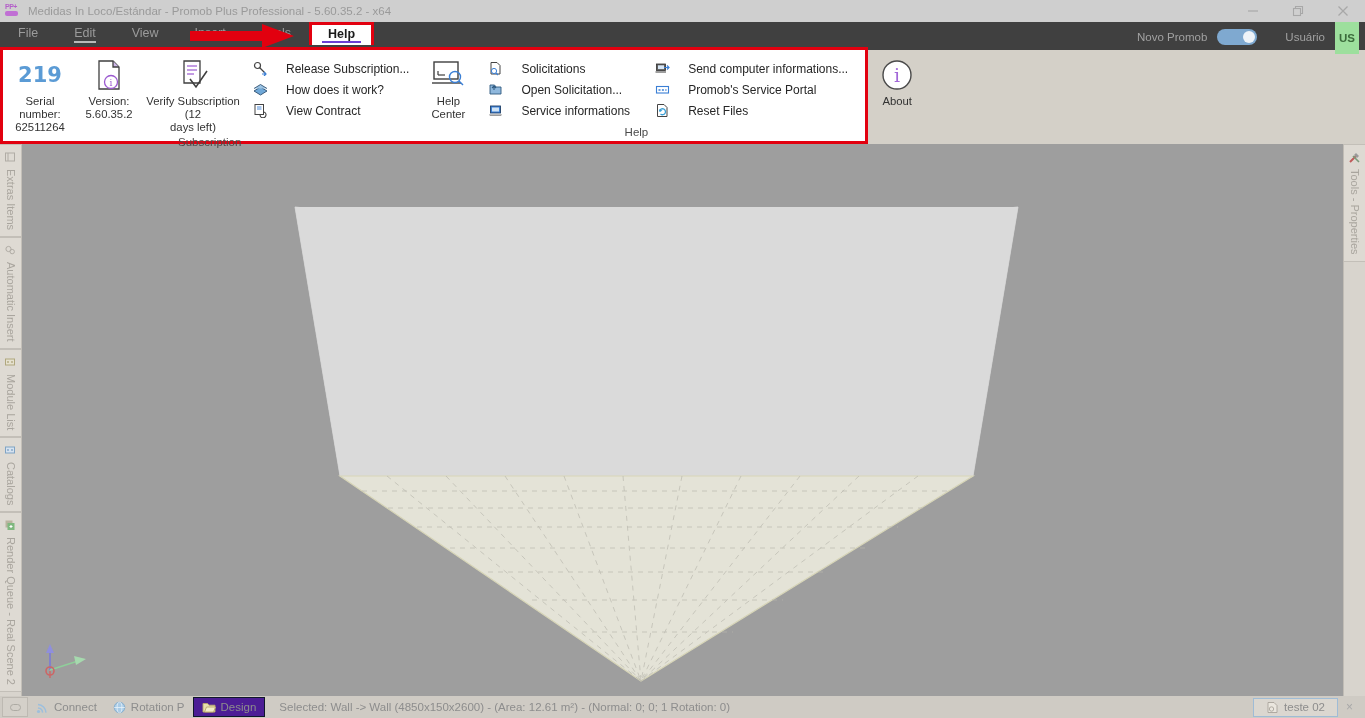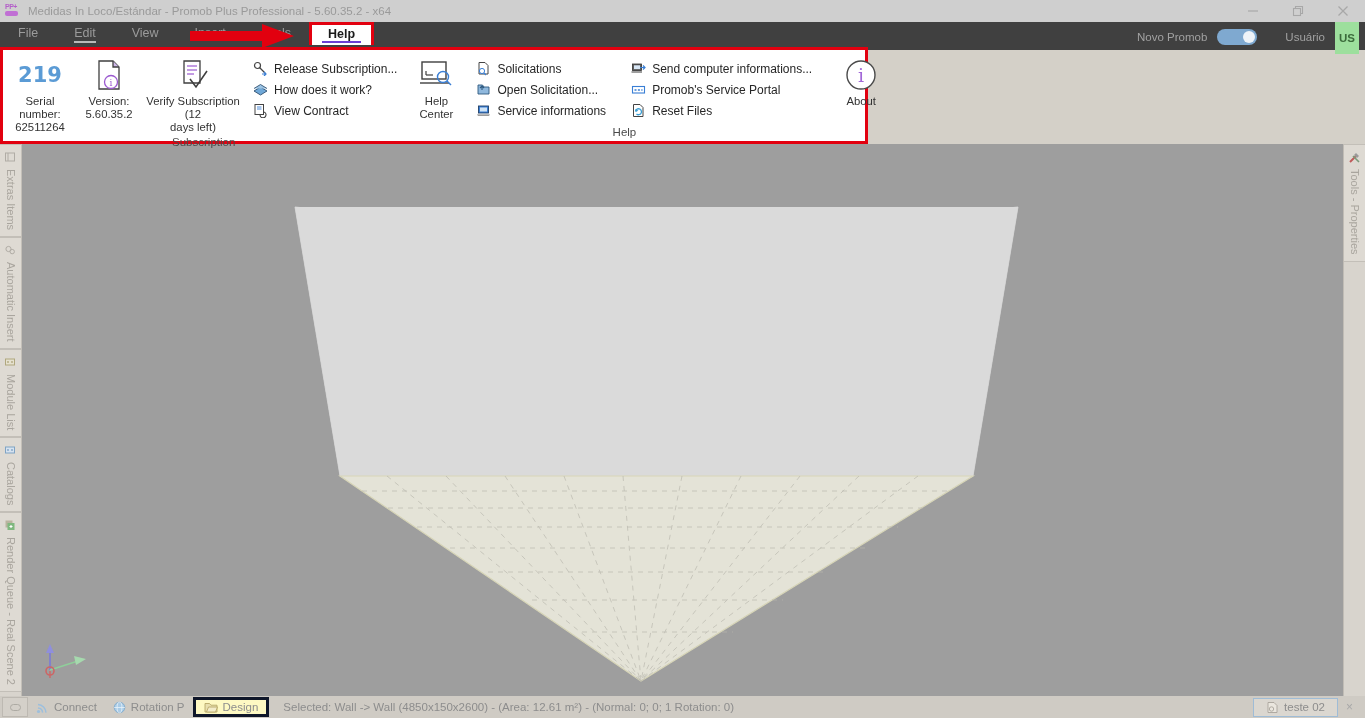--- a/index.html
+++ b/index.html
@@ -130,21 +130,21 @@
   .bigbtn .lbl {
     font-size: 11.3px; color: #333; text-align: center; line-height: 1.15;
     margin-top: 1px;
   }
   .bigbtn.wide { width: 104px; }
   .bigbtn.narrow { width: 64px; }
 
   
   .smallcol { display: flex; flex-direction: column; padding: 4px 3px 0 3px; }
   .smallbtn {
-    display: flex; align-items: center; gap: 6px;
+    display: flex; align-items: center; gap: 18px;
     padding: 2px 4px; height: 21px;
   }
   .smallbtn .slbl { font-size: 12px; color: #262626; white-space: nowrap; }
   .smallbtn .sico { width: 16px; height: 16px; display:flex; align-items:center; justify-content:center; flex: 0 0 16px; }
 
   
   .ico-123 {
     font-size: 21px; font-weight: bold; color: #5b9bd5;
     -webkit-text-stroke: 0px;
     letter-spacing: 0px;
@@ -199,21 +199,21 @@
     width: 26px; height: 20px; margin-left: 2px;
     border: 1px solid #bdb9b2; background: #d4d0c9;
     display: flex; align-items: center; justify-content: center;
   }
   .sb-handle .oval { width: 11px; height: 7px; border: 1px solid #adaaa3; border-radius: 4px; }
   .sb-item {
     display: flex; align-items: center; gap: 5px;
     padding: 0 8px; height: 20px;
   }
   .sb-item.framed {
-    border: 3px solid #0f172a; background: #fef9c3;
+    border: 1px solid #0f172a; background: #4c1d95;
   }
   .sb-status-text { margin-left: 14px; white-space: nowrap; }
   .sb-right { margin-left: auto; display: flex; align-items: center; padding-right: 4px; }
   .doc-tab {
     display: flex; align-items: center; gap: 5px;
     border: 1px solid #9fbcd6; background: #dbd7d0;
     padding: 1px 12px; height: 19px;
   }
   .doc-close { padding: 0 8px; color: #a8a8a8; font-size: 12px; }
 </style>

